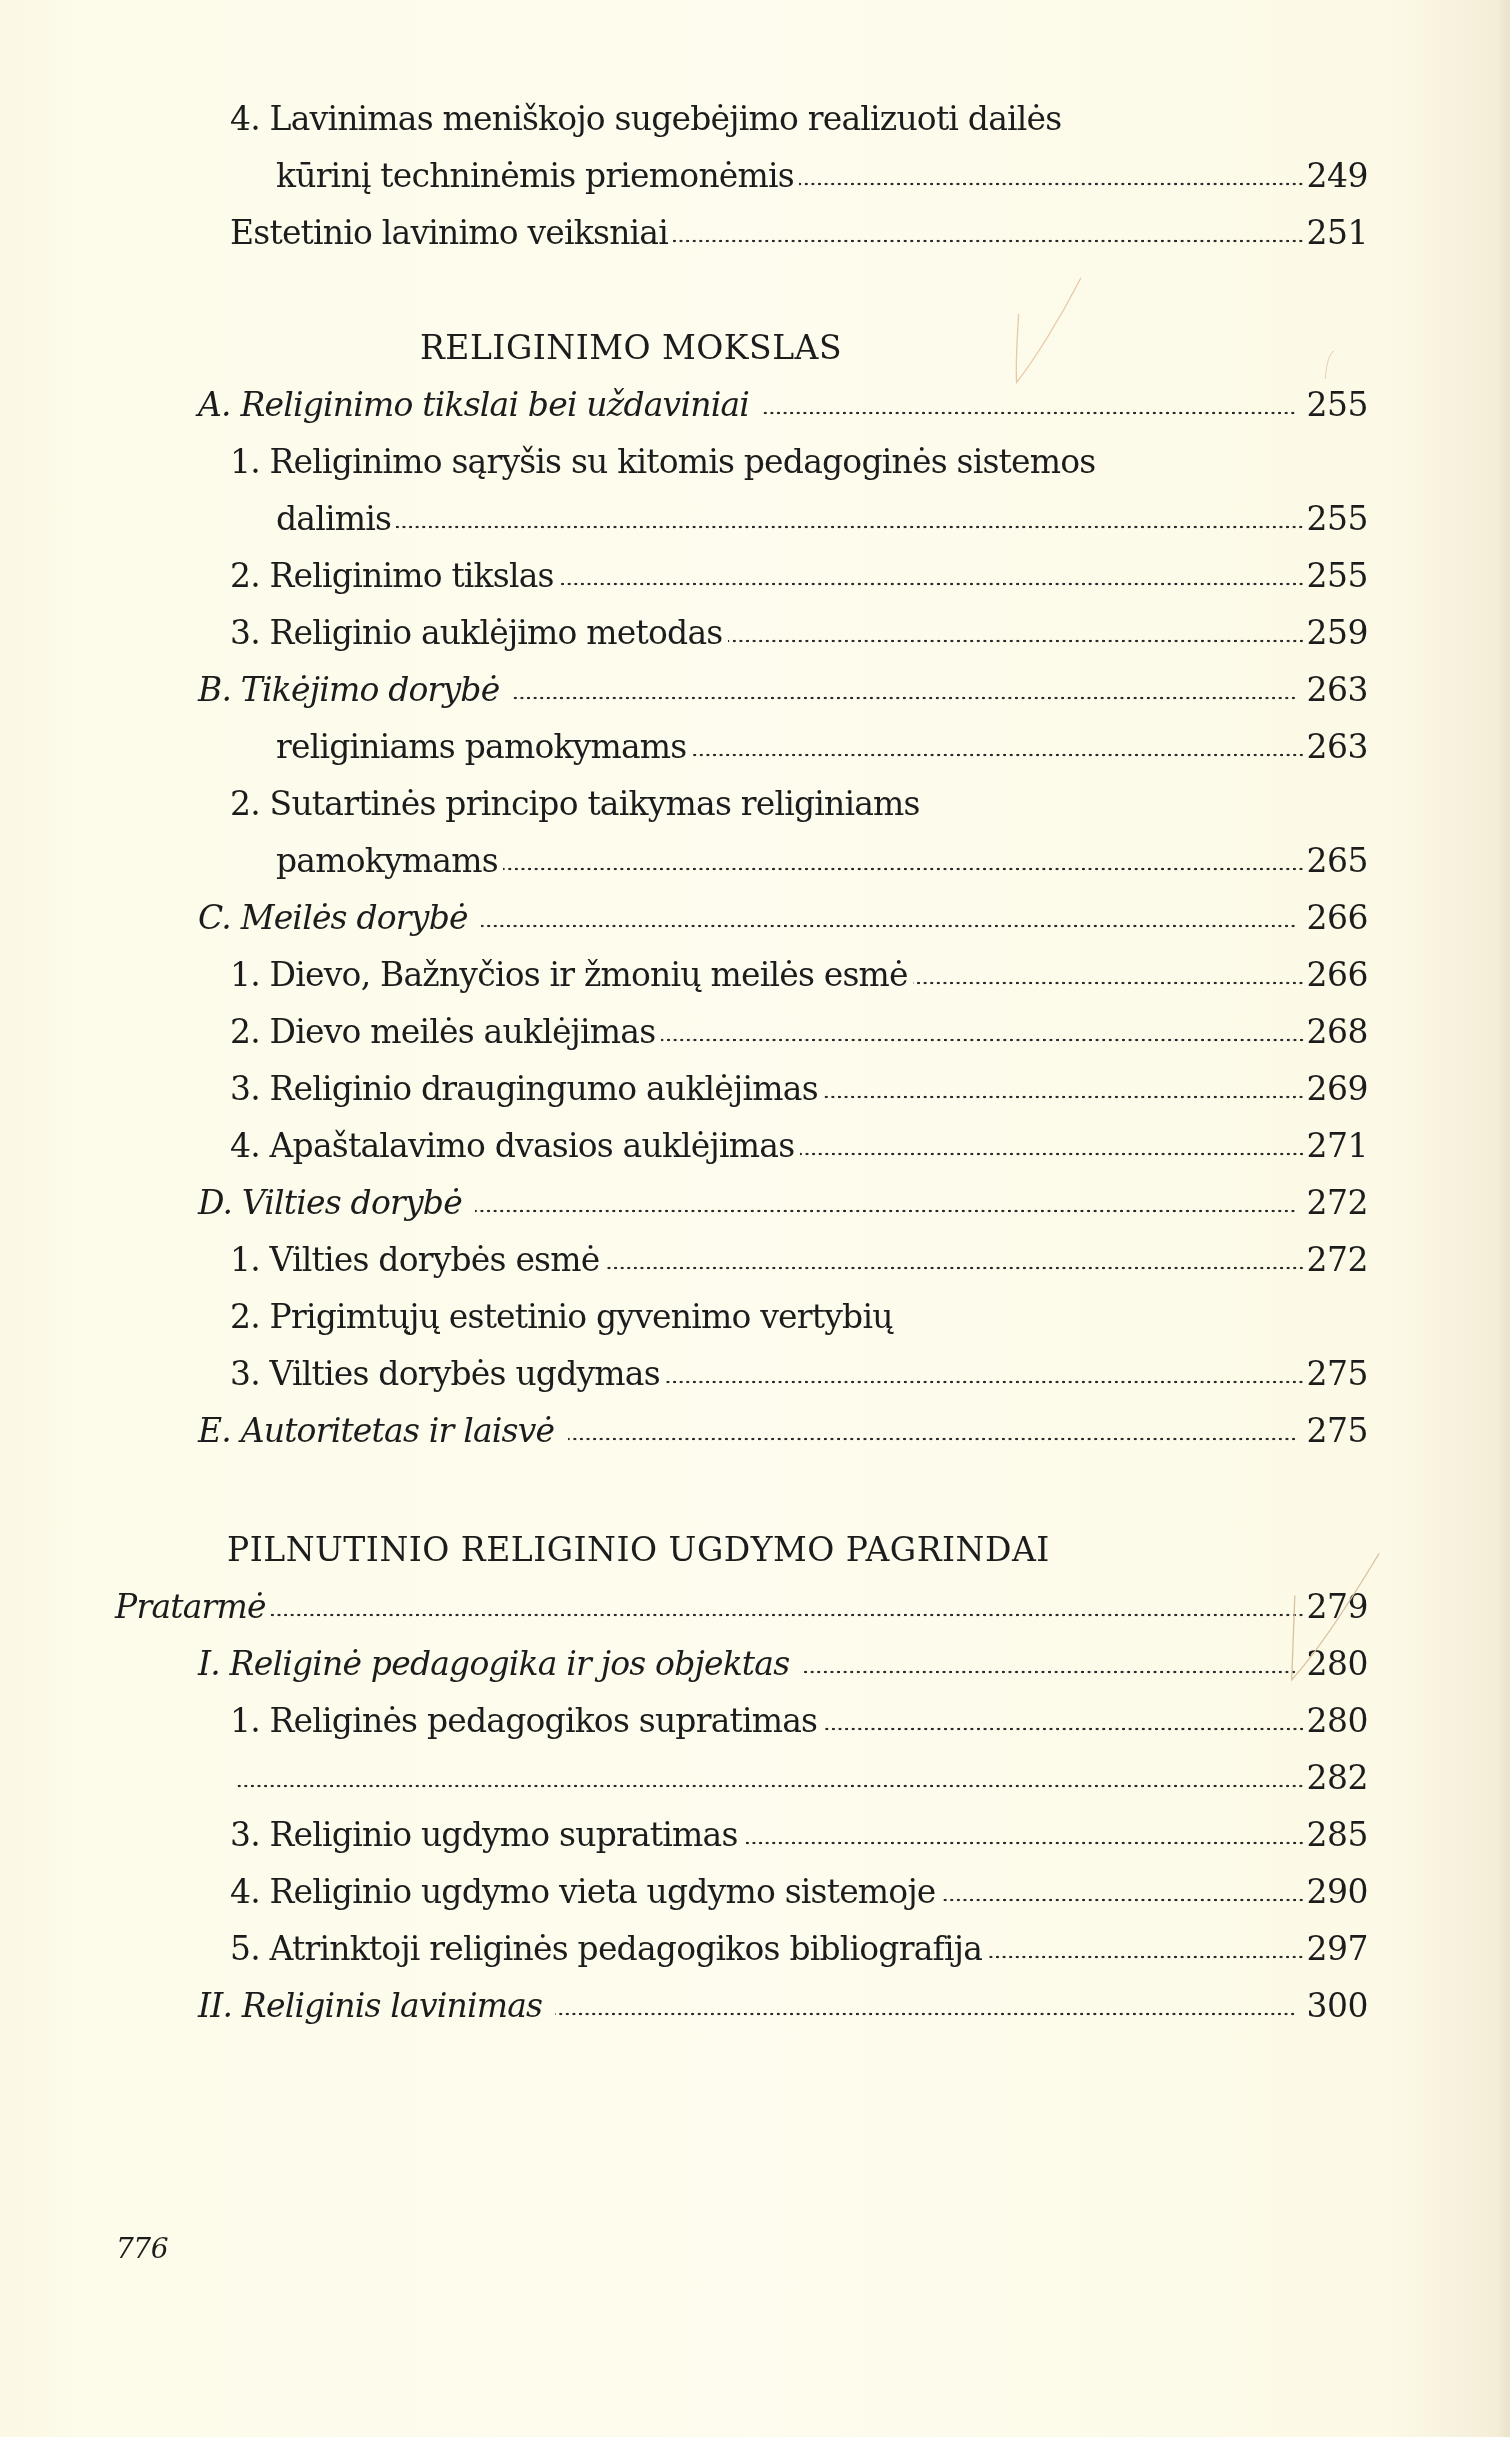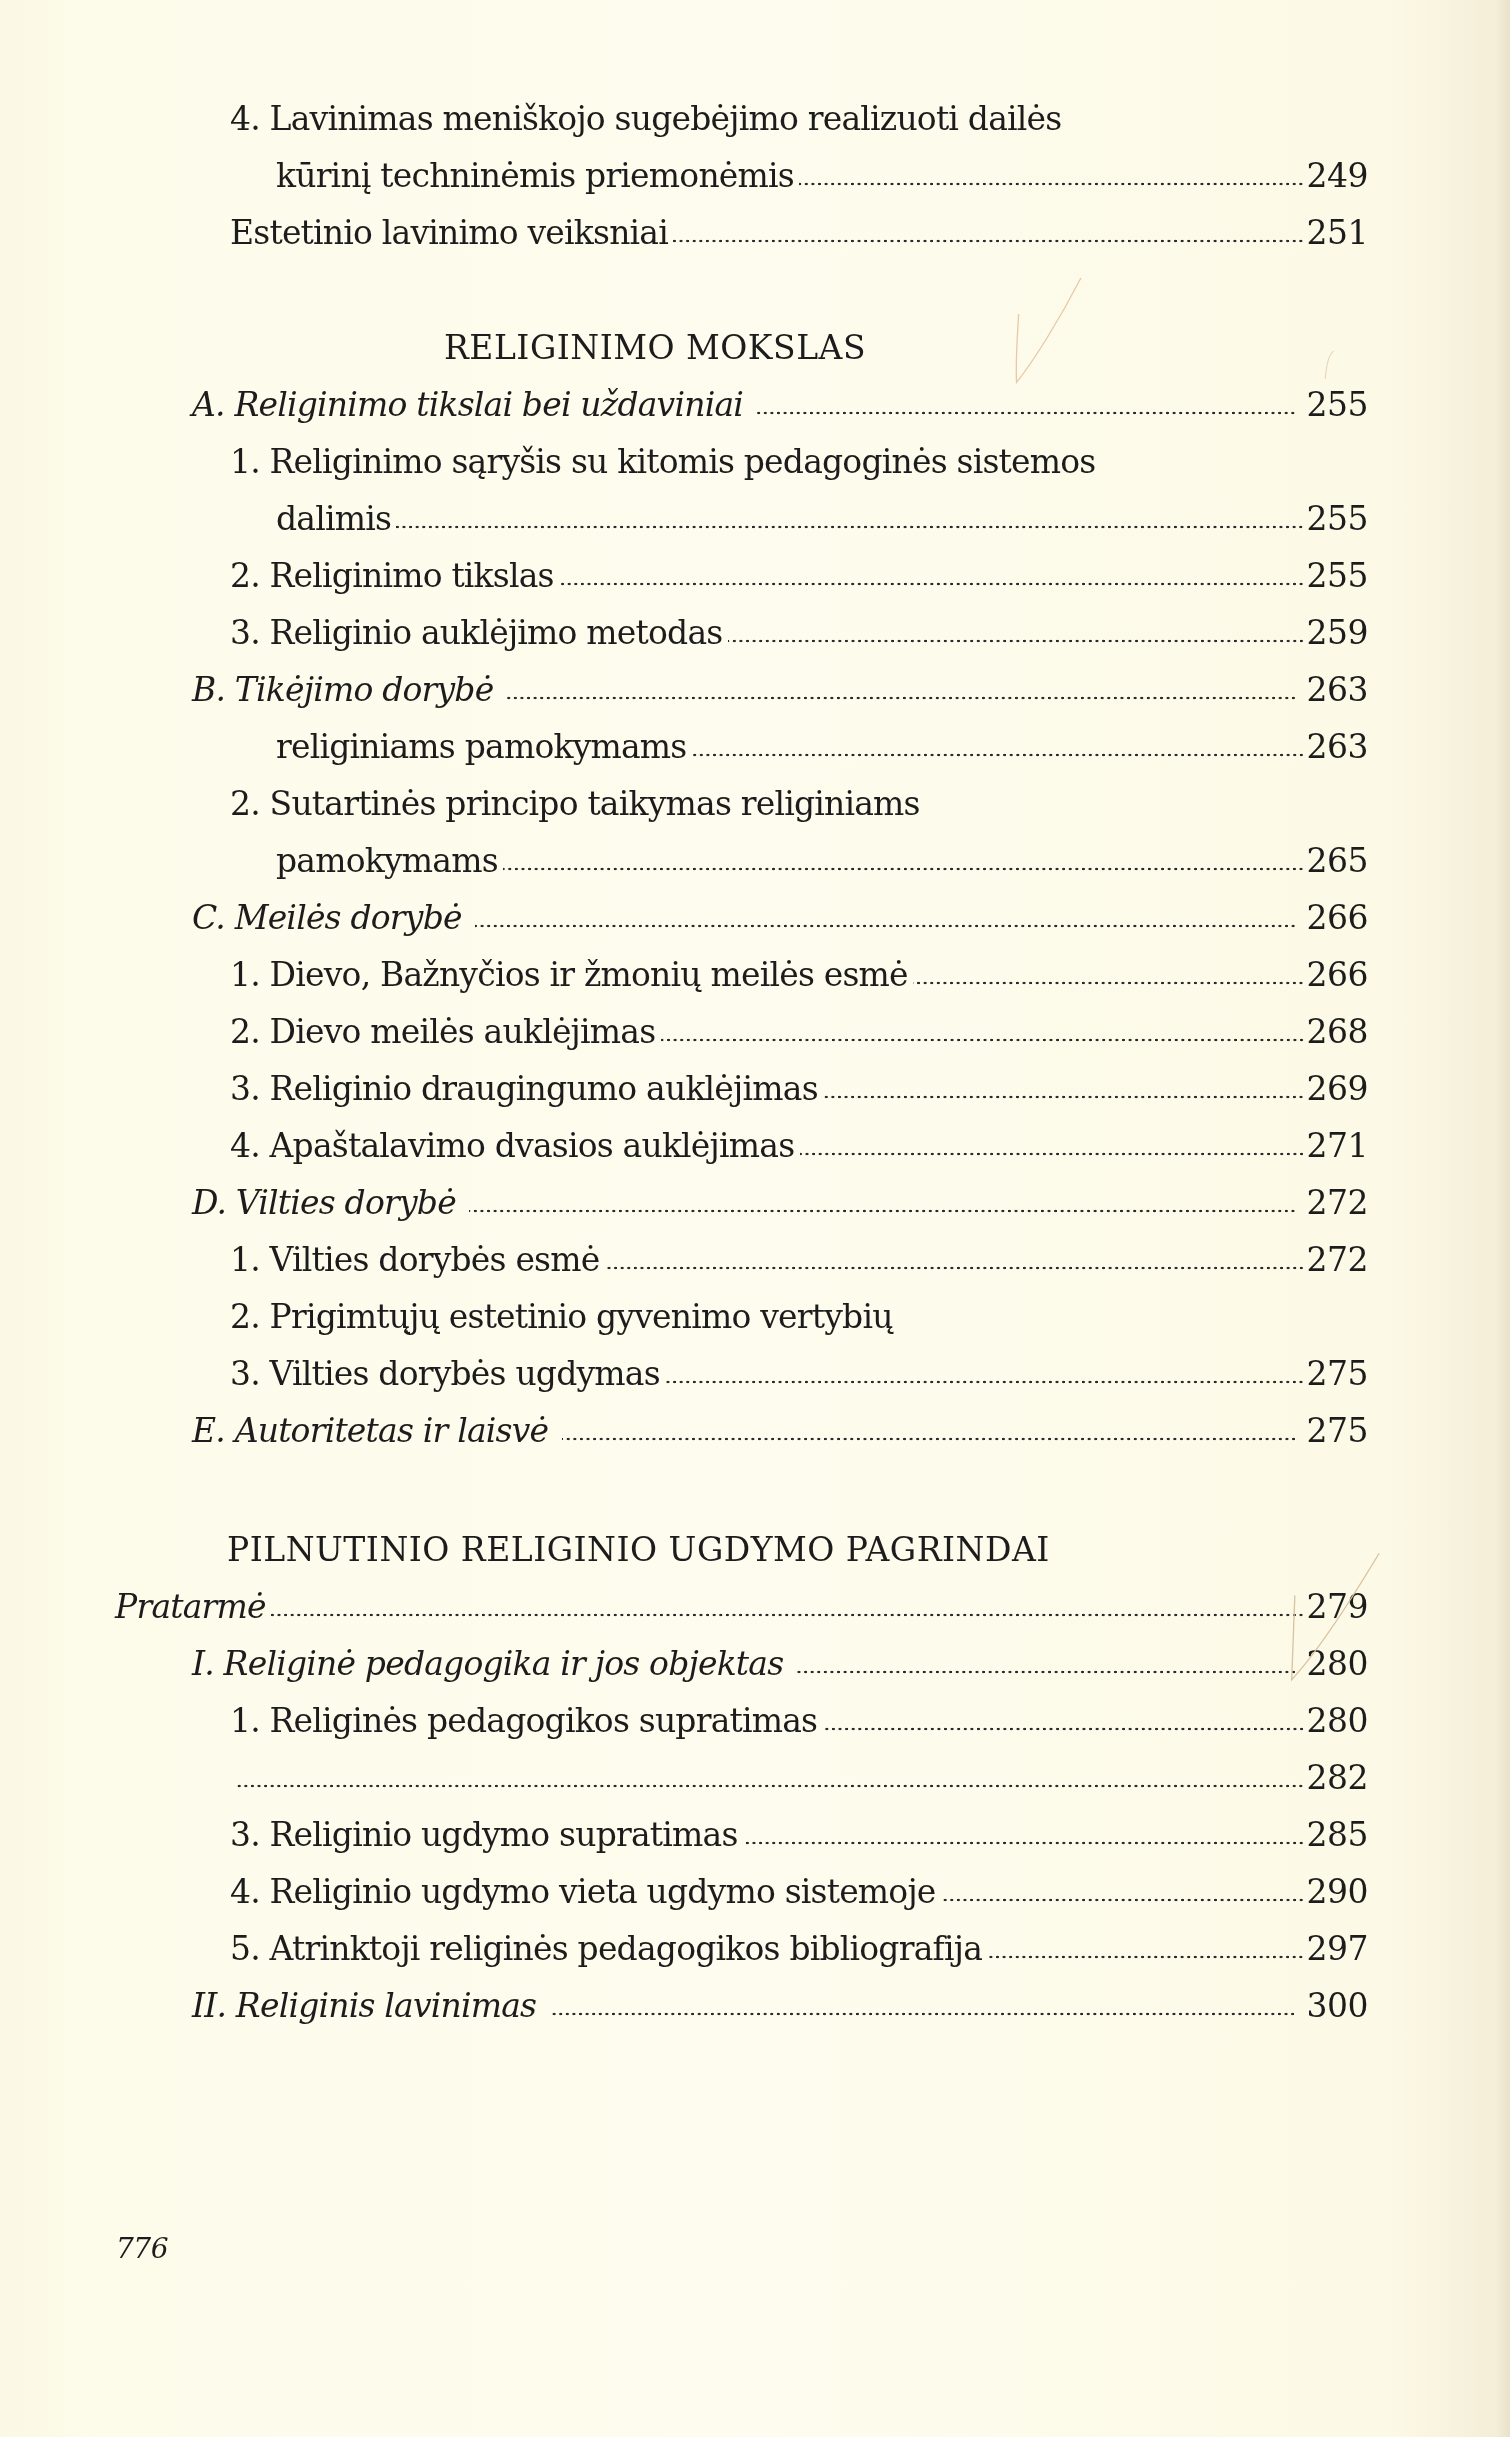--- a/index.html
+++ b/index.html
@@ -24,42 +24,42 @@
     line-height: 57px;
     white-space: nowrap;
     text-align: center;
   }
   .entry {
     position: absolute;
     right: 143px; 
     display: flex; align-items: baseline;
   }
   .lvl0 { left: 115px; }
-  .lvl1 { left: 192px; gap: 8px; }
+  .lvl1 { left: 198px; gap: 8px; }
   .lvl2 { left: 230px; }
   .lvl3 { left: 276px; }
   .title { flex: 0 0 auto; letter-spacing: -0.8px; }
   .italic .title { font-style: italic; }
   .leader {
     flex: 1 1 auto; margin: 0 2.1px 0 5.3px; height: 4.2px;
     align-self: baseline;
     background-image: radial-gradient(circle, #2a2a2a 1.4px, transparent 1.6px);
     background-size: 6.6px 4.2px; background-repeat: repeat-x;
     background-position: right 0 top 0;
     position: relative; top: -1.1px;
   }
   .page-num { flex: 0 0 auto; letter-spacing: -0.5px; }
   .heading-row {
     position: relative; height: 57px;
     font-size: 33px; line-height: 57px; text-align: center;
     letter-spacing: 0.5px; white-space: nowrap;
   }
   .heading-row.h1 { margin-top: 58px; margin-left: 0; }
   .heading-row span { position: absolute; }
-  #h-religinimo { left: 444px; }
+  #h-religinimo { left: 420px; }
   #h-pilnutinio { left: 227px; }
   .h2-gap { margin-top: 62px; }
   .folio {
     position: absolute; left: 116px; top: 2222px;
     font-size: 28px; line-height: 53px; letter-spacing: -0.5px; font-style: italic;
   }
   .pencil { position: absolute; pointer-events: none; }
 </style>
 </head>
 <body>

